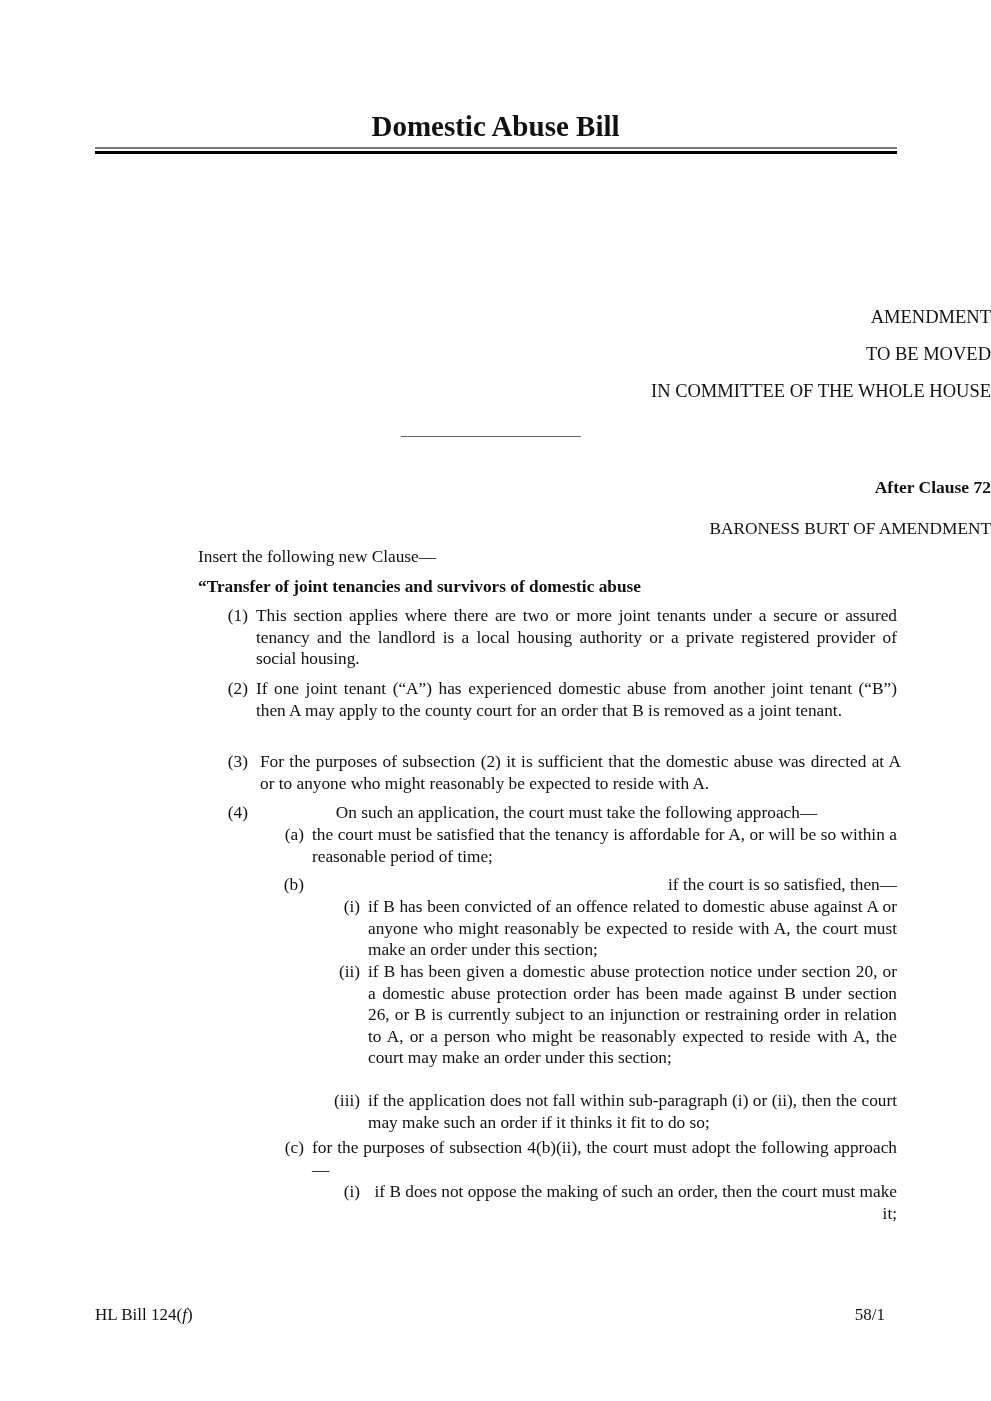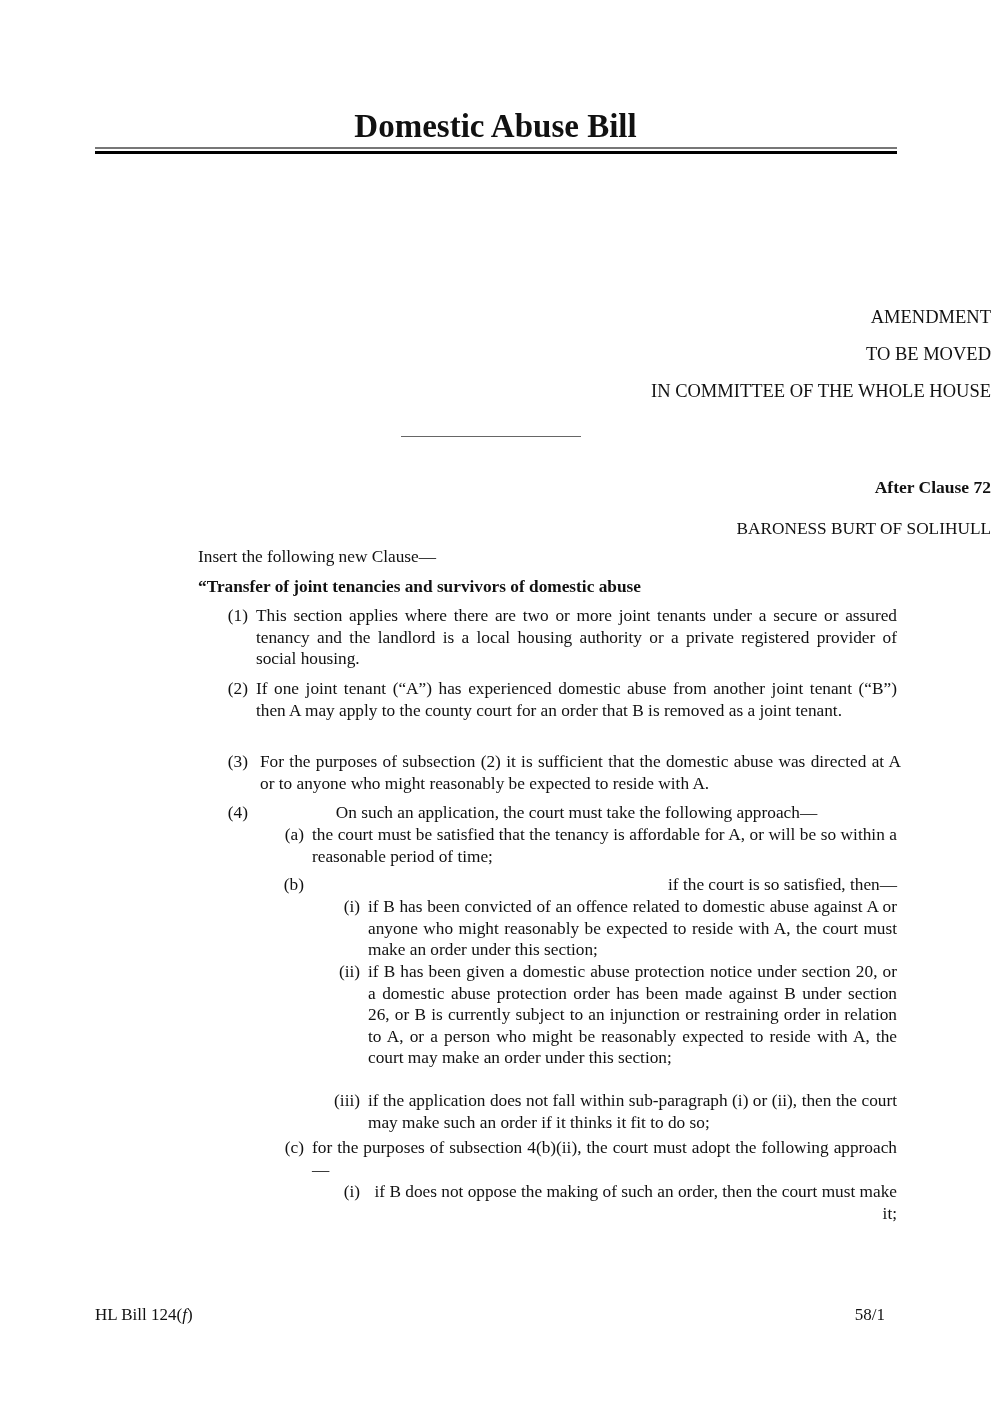--- a/index.html
+++ b/index.html
@@ -1,19 +1,19 @@
 <!DOCTYPE html>
 <html><head>
 <meta charset="utf-8">
 <style>
   html, body { margin: 0; padding: 0; background: #ffffff; }
   body { width: 991px; height: 1401px; position: relative; overflow: hidden;
          font-family: "Liberation Serif", "DejaVu Serif", serif; color: #111; }
   .abs { position: absolute; }
-  .title { left: 0; width: 991px; top: 106px; text-align: center; font-weight: bold; font-size: 33px; line-height: 40px; }
+  .title { left: 0; width: 991px; top: 106px; text-align: center; font-weight: bold; font-size: 29px; line-height: 40px; }
   .rule-thin { left: 95px; width: 802px; top: 147px; height: 2px; background: #777; }
   .rule-thick { left: 95px; width: 802px; top: 151px; height: 3px; background: #000; }
   .center-line { left: 0; width: 991px; text-align: right; font-size: 18.5px; line-height: 24px; }
   .short-rule { left: 401px; width: 180px; top: 436px; height: 1px; background: #666; }
   .bold { font-weight: bold; font-family: Liberation Serif, serif; }
   .body-text { font-size: 17.3px; line-height: 21.5px; }
   .para { position: absolute; text-align: justify; }
   .num { position: absolute; text-align: right; }
   .footer { font-size: 17px; line-height: 22px; margin-top: 40px; }
 </style>
@@ -23,21 +23,21 @@
 <div class="abs title">Domestic Abuse Bill</div>
 <div class="abs rule-thin"></div>
 <div class="abs rule-thick"></div>
 
 <div class="abs center-line" style="top:305px">AMENDMENT</div>
 <div class="abs center-line" style="top:342px">TO BE MOVED</div>
 <div class="abs center-line" style="top:379px">IN COMMITTEE OF THE WHOLE HOUSE</div>
 <div class="abs short-rule"></div>
 
 <div class="abs center-line bold" style="top:475px; font-size:17.5px">After Clause 72</div>
-<div class="abs center-line" style="top:517px; font-size:17.3px">BARONESS BURT OF SOLIHULL</div>
+<div class="abs center-line" style="top:517px; font-size:17.3px">BARONESS BURT OF AMENDMENT</div>
 
 <div class="abs body-text" style="left:198px; top:546px">Insert the following new Clause—</div>
 <div class="abs body-text bold" style="left:198px; top:576px">“Transfer of joint tenancies and survivors of domestic abuse</div>
 
 <div class="body-text">
   <div class="num" style="left:205px; width:43px; top:605px">(1)</div>
   <div class="para" style="left:256px; width:641px; top:605px">This section applies where there are two or more joint tenants under a secure or assured tenancy and the landlord is a local housing authority or a private registered provider of social housing.</div>
 </div>
 
 <div class="body-text">

